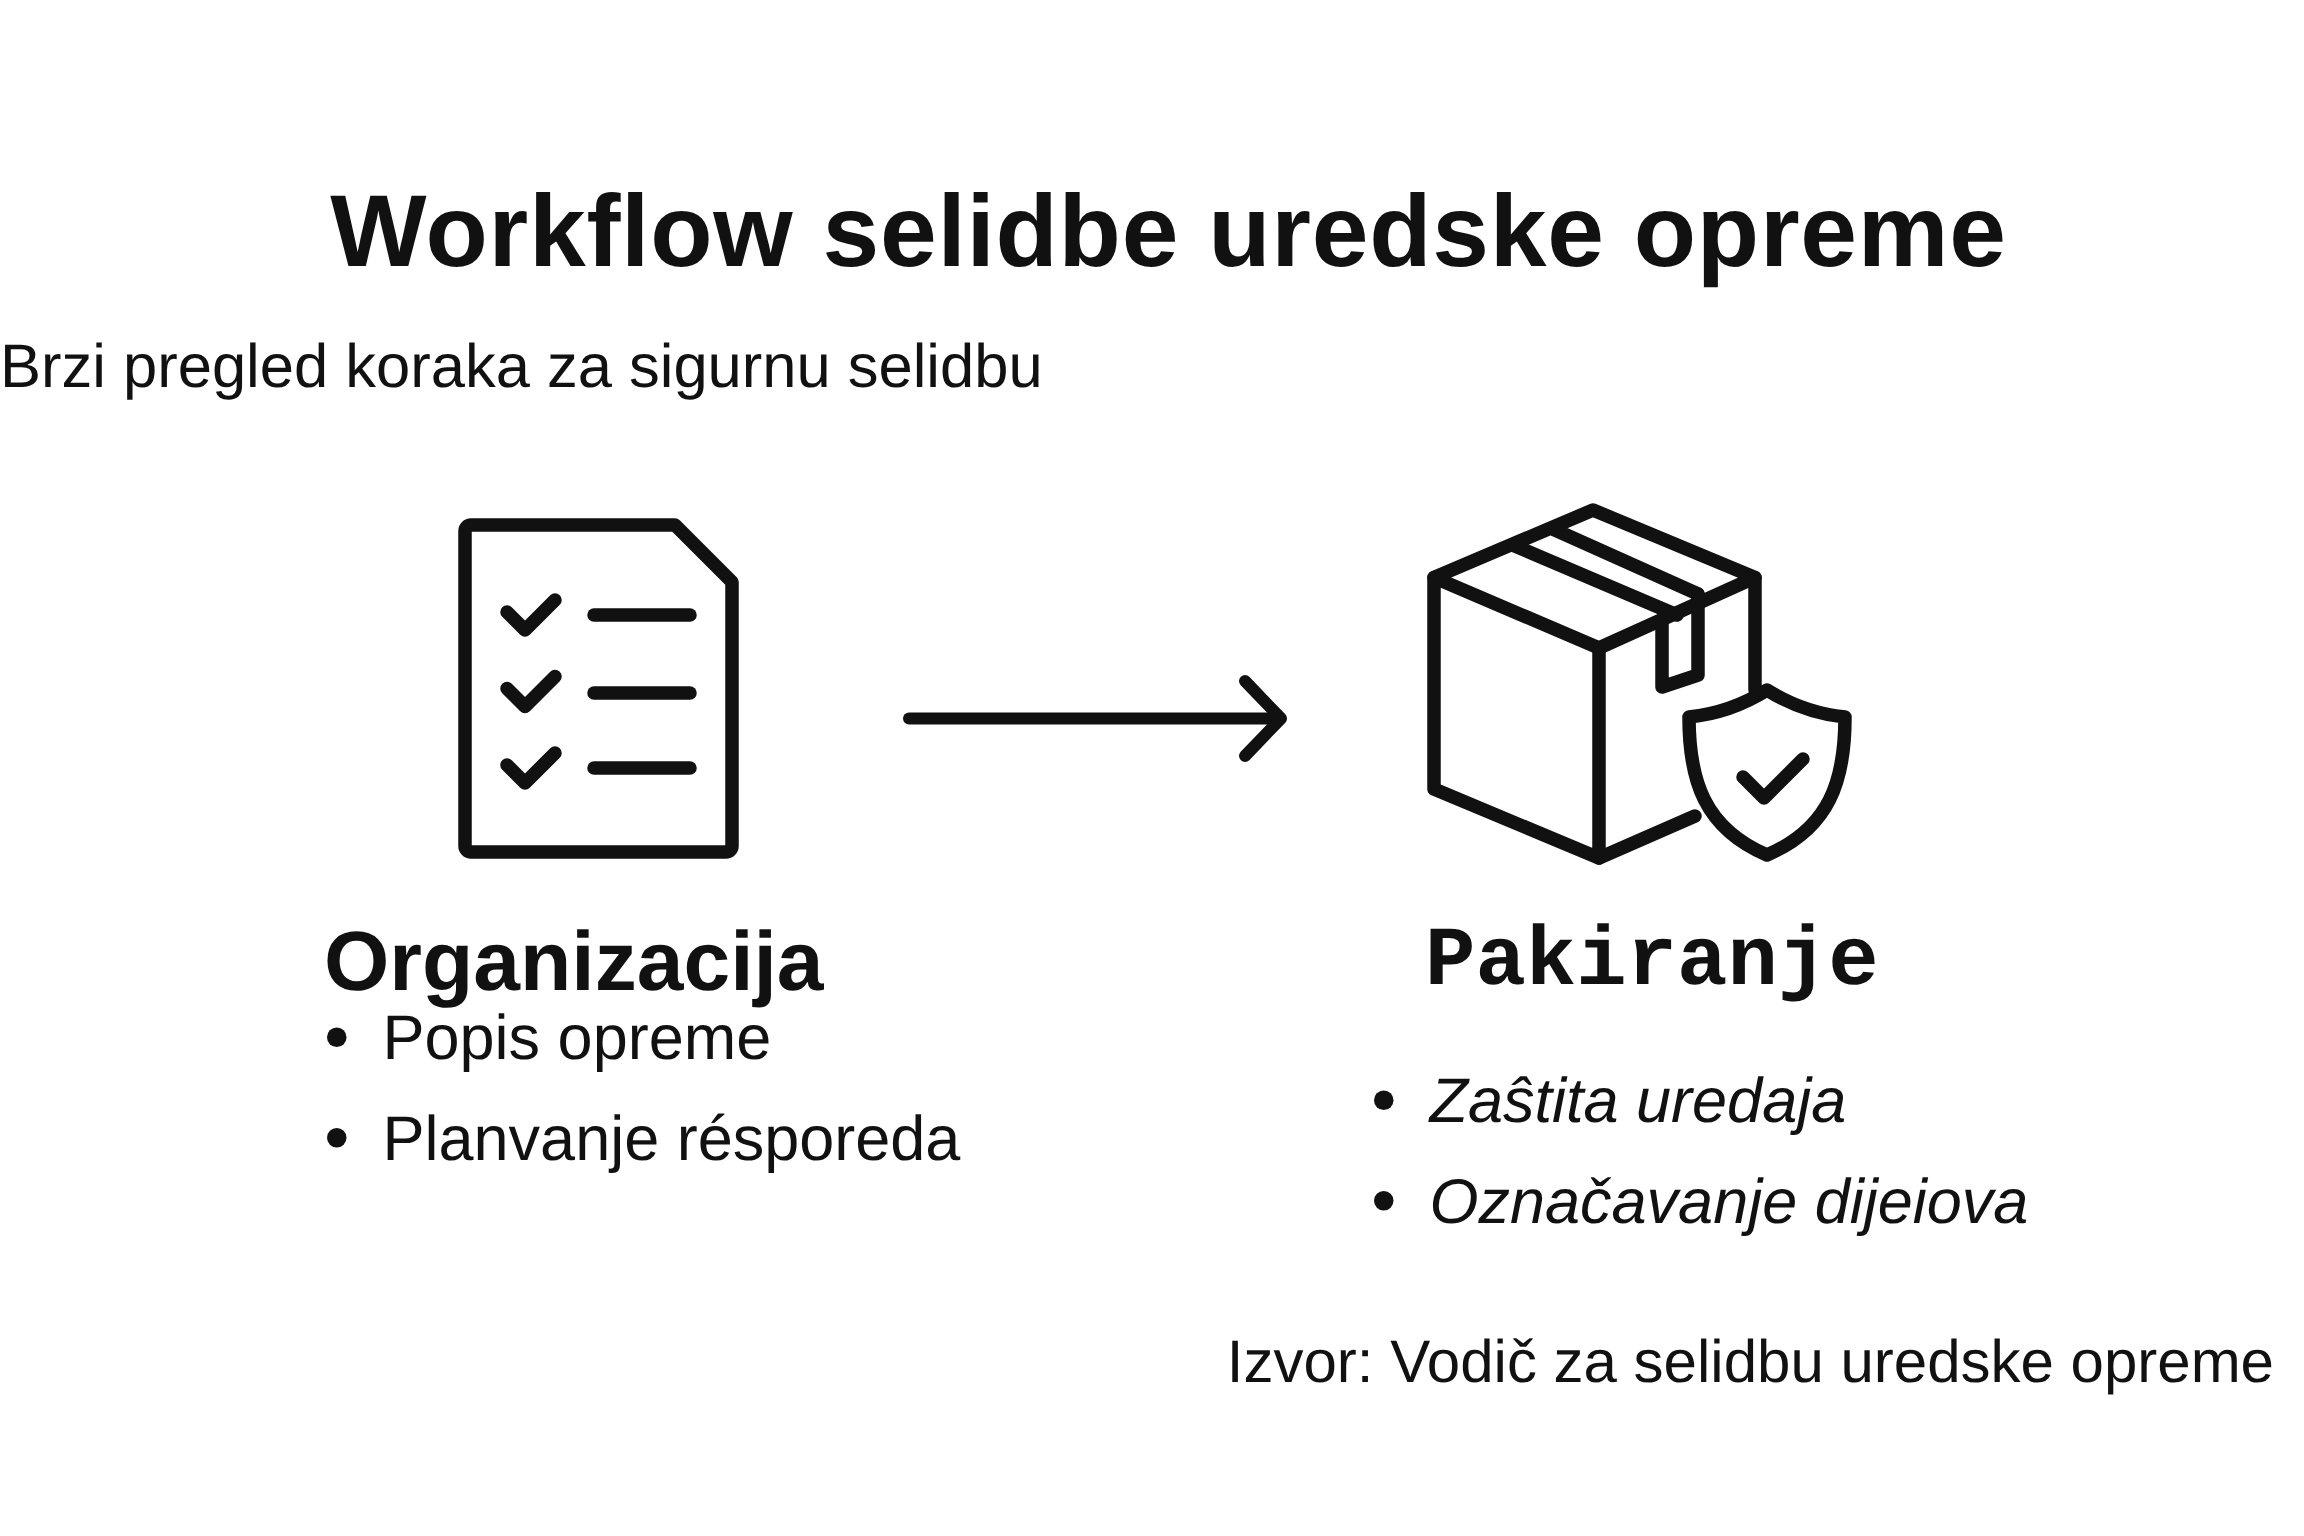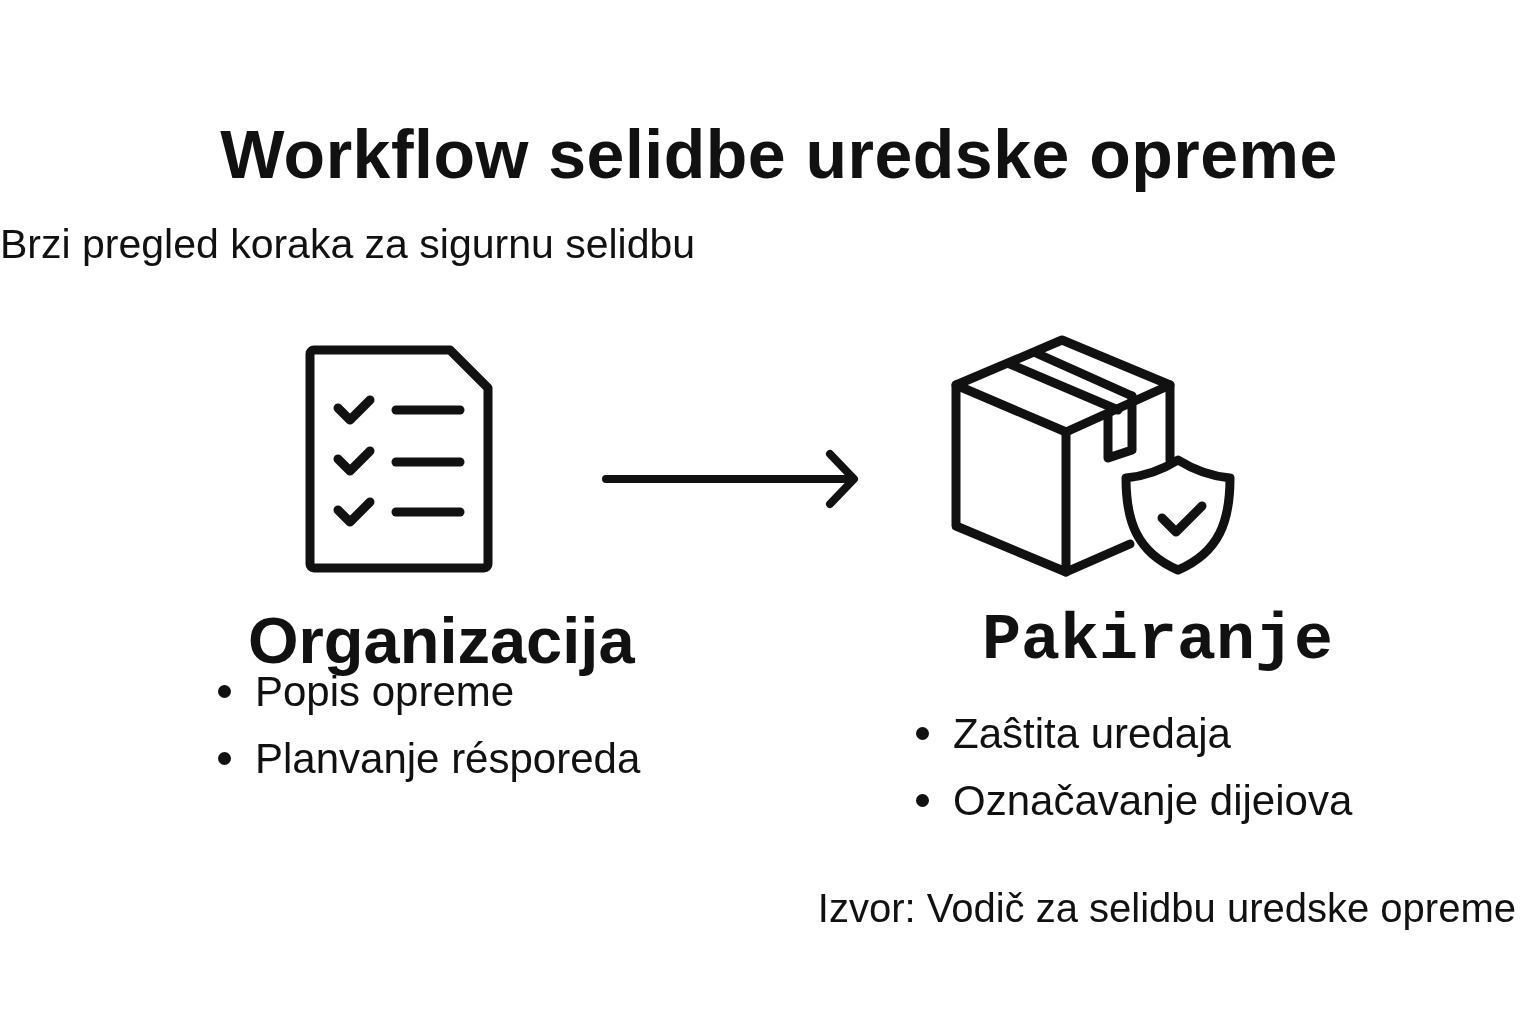--- a/index.html
+++ b/index.html
@@ -13,27 +13,27 @@
   }
   .subtitle {
     position: absolute; left: 0; width: 1496px; top: 218px; 
     font-size: 41px; line-height: 52px;
   }
   .icon { position: absolute; }
   .checklist-icon { left: 300px; top: 340px; width: 200px; height: 236px; }
   .arrow-icon { left: 596px; top: 444px; width: 270px; height: 70px; }
   .box-icon { left: 940px; top: 330px; width: 300px; height: 250px; }
   .heading {
-    position: absolute; font-size: 65px; font-weight: bold; line-height: 66px; margin-left: 32px;
+    position: absolute; font-size: 56px; font-weight: bold; line-height: 66px;
   }
   .heading.left { left: 216px; top: 608px; }
   .heading.right { left: 950px; top: 608px; font-family: Liberation Mono, monospace; }
   .bullets { position: absolute; list-style: none; margin: 0; padding: 0; }
   .bullets.left { left: 218px; top: 658px; }
-  .bullets.right { left: 916px; top: 700px; }
+  .bullets.right { left: 916px; top: 700px; font-style: italic; }
   .bullets li {
     font-size: 42px; line-height: 67px; display: flex; align-items: center;
   }
   .bullet-dot {
     width: 13px; height: 13px; border-radius: 50%; background: #111; margin-right: 24px; flex: none;
   }
   .source {
     position: absolute; left: 0; width: 1516px; top: 883px; text-align: right;
     font-size: 40px; line-height: 50px;
   }

